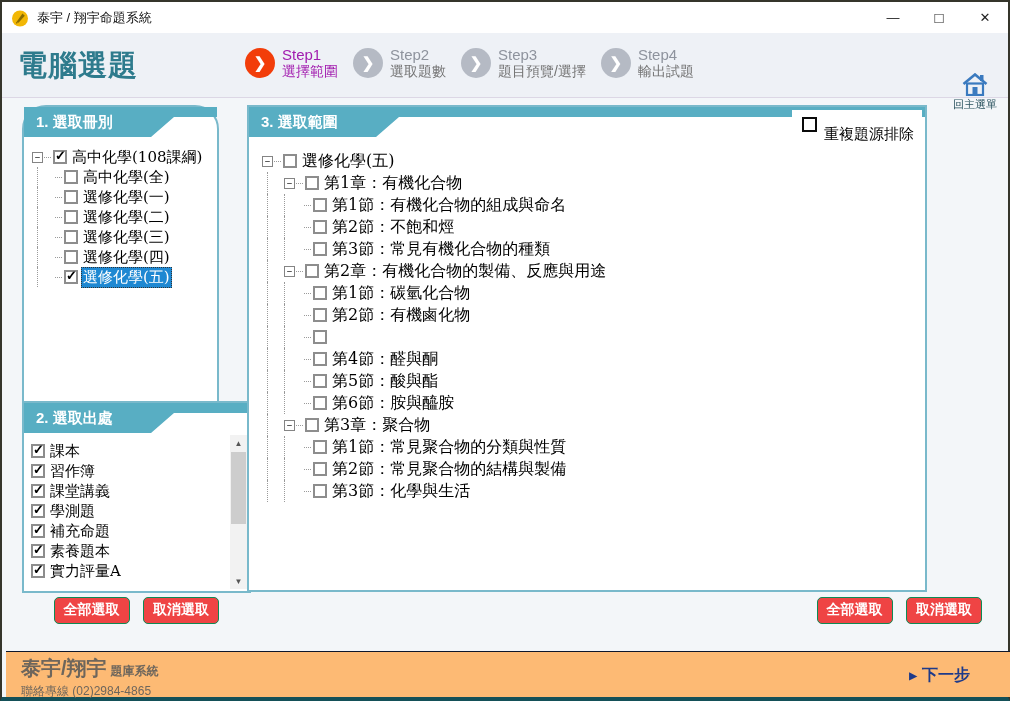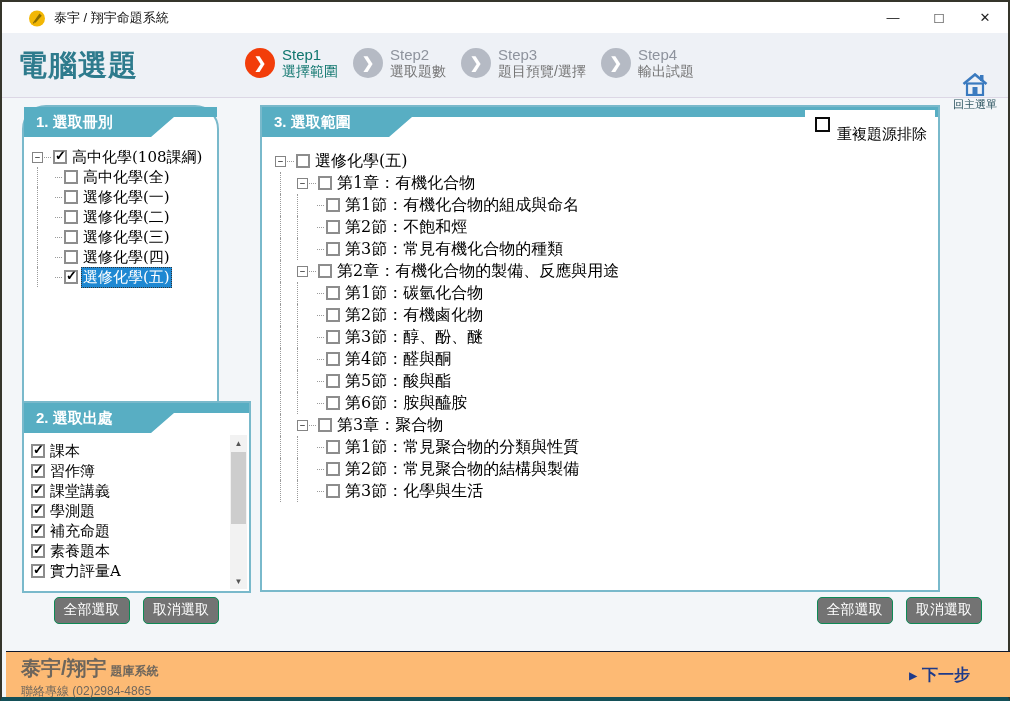--- a/index.html
+++ b/index.html
@@ -3,52 +3,52 @@
 <meta charset="utf-8">
 <style>
   * { margin:0; padding:0; box-sizing:border-box; }
   body { width:1010px; height:701px; overflow:hidden; background:#fff;
          font-family:"Liberation Sans",sans-serif; }
   .window { position:relative; width:1010px; height:701px; background:#f3f6f9;
             border:2px solid #35352b; border-bottom:4px solid #145058; }
 
   
   .titlebar { height:31px; background:#fff; display:flex; align-items:center;
-              padding-left:26px; }
+              padding-left:9px; }
   .app-icon { width:18px; height:18px; margin-right:8px; flex:none; }
   .win-title { font-size:13px; color:#111; }
   .win-controls { margin-left:auto; display:flex; height:31px; }
   .wbtn { width:46px; height:31px; display:flex; align-items:center;
           justify-content:center; font-size:13px; color:#222; cursor:default; }
   .wbtn.max { font-size:15px; }
 
   
   .header { height:65px; background:#eef1f6; position:relative;
             border-bottom:1px solid #dcd7e5; }
   .page-title { position:absolute; left:16px; top:13px; font-size:29px;
                 font-weight:600; color:#2e7b8d; letter-spacing:1px; }
   .steps { position:absolute; left:243px; top:13px; display:flex; }
   .step { display:flex; align-items:center; margin-right:15px; }
   .step-circle { width:30px; height:30px; border-radius:50%; background:#b5bac4;
                  color:#fff; display:flex; align-items:center; justify-content:center;
                  font-size:15px; font-weight:bold; margin-right:7px; flex:none; }
   .step-name { font-size:15px; color:#8e939d; line-height:17px; }
   .step-label { font-size:14px; color:#737373; line-height:16px; }
   .step.active .step-circle { background:#f23d0a; }
-  .step.active .step-name, .step.active .step-label { color:#0f766e; }
+  .step.active .step-name, .step.active .step-label { color:#a21caf; }
   .home { position:absolute; right:11px; top:40px; text-align:center; cursor:pointer; }
   .home svg { display:block; margin:0 auto; }
   .home-label { font-size:11px; color:#29525e; margin-top:1px; }
 
   
   .content { position:absolute; left:0; top:96px; right:0; bottom:46px; }
   .panel { position:absolute; background:#fff; border:2px solid #79b9cb; }
   .panel1 { left:20px; top:7px;  width:197px; height:353px;border-radius:24px; }
   .panel2 { left:20px; top:303px; width:229px; height:192px; }
-  .panel3 { left:258px; top:7px; width:680px; height:487px; }
+  .panel3 { left:245px; top:7px; width:680px; height:487px; }
   .panel-header { position:relative; height:30px; }
   .tab-bg { position:absolute; left:0; top:0; width:100%; height:30px; background:#58aec3;
             clip-path:polygon(0 0,100% 0,100% 10px,150px 10px,127px 30px,0 30px); }
   .ptitle { position:absolute; left:12px; top:6px; color:#fff; font-size:15px;
             font-weight:bold; z-index:1; }
 
   
   .tree { padding:10px 2px 0 8px; }
   .tree3 { padding:13px 2px 0 13px; }
   .trow { display:flex; align-items:center; height:20px; white-space:nowrap;
@@ -82,22 +82,22 @@
   
   .dedupe { position:absolute; top:3px; right:3px; height:28px; background:#fff;
             display:flex; align-items:center; padding:0 8px 0 10px; z-index:2; }
   .dedupe .cb { border:2px solid #0a0a0a; width:15px; height:15px; margin-right:7px; }
   .dedupe-label { font-size:15px; color:#000;margin-top:20px; }
 
   
   .btnrow { position:absolute; text-align:right; }
   .btnrow-left  { left:20px; top:499px; width:197px; }
   .btnrow-right { left:245px; top:499px; width:735px; }
-  .gbtn { display:inline-block; background:#737373; border:1px solid #0d8a55;
-          border-radius:5px; color:#fff; font-size:14px; font-weight:normal;
+  .gbtn { display:inline-block; background:#ef4444; border:1px solid #0d8a55;
+          border-radius:5px; color:#fff; font-size:14px; font-weight:bold;
           padding:3px 9px 4px; margin-left:9px; cursor:pointer;
           font-family:"Liberation Sans",sans-serif; }
 
   
   .footer { position:absolute; left:4px; bottom:0; width:100%; height:46px;
             background:#fdba74; border-top:1px solid #0f172a; }
   .brand-block { position:absolute; left:15px; top:3px; color:#6e665c; }
   .brand { font-size:20px; font-weight:bold; }
   .brand-suffix { font-size:12px; font-weight:bold; margin-left:4px; }
   .contact { font-size:12px; margin-top:1px; }
@@ -331,21 +331,20 @@
           <span class="vind2"></span>
           <span class="htick"></span>
           <span class="cb"></span>
           <span class="tlabel">第2節：有機鹵化物</span>
         </div>
         <div class="trow">
           <span class="vind"></span>
           <span class="vind2"></span>
           <span class="htick"></span>
           <span class="cb"></span>
-          <span class="tlabel">第3節：醇、酚、醚</span>
         </div>
         <div class="trow">
           <span class="vind"></span>
           <span class="vind2"></span>
           <span class="htick"></span>
           <span class="cb"></span>
           <span class="tlabel">第4節：醛與酮</span>
         </div>
         <div class="trow">
           <span class="vind"></span>

